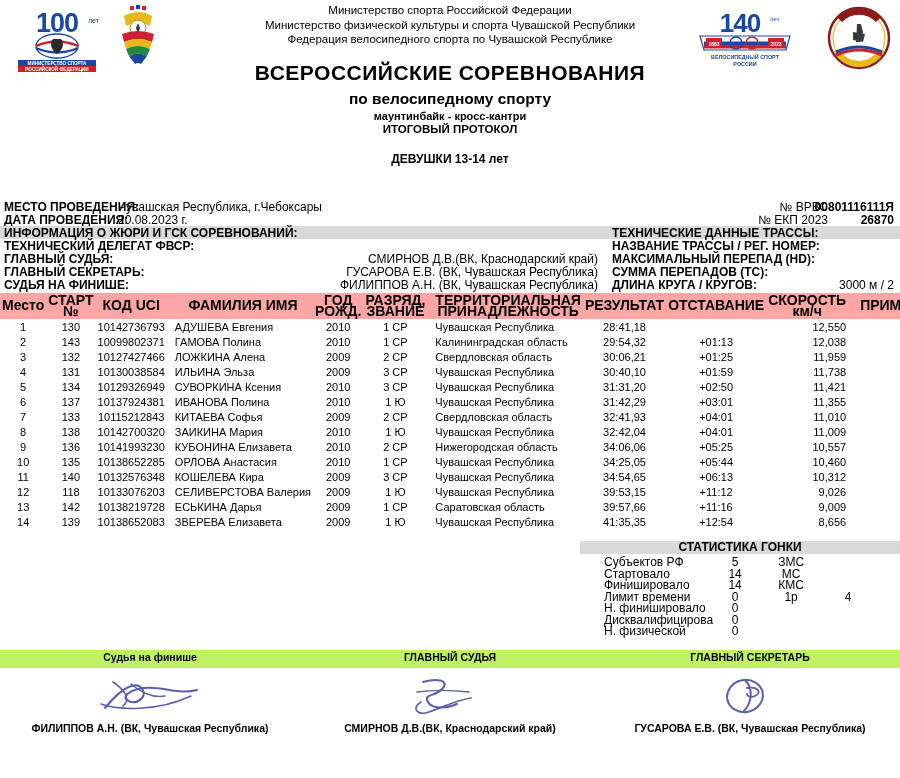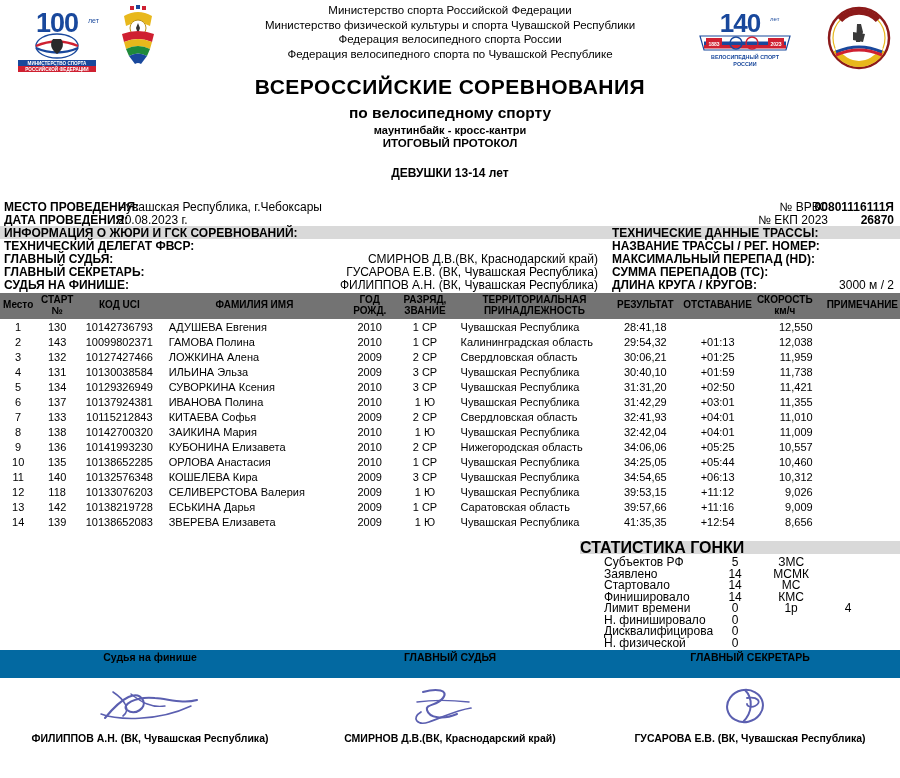--- a/index.html
+++ b/index.html
@@ -58,22 +58,22 @@
   .num-val   { position: absolute; right: 6px; white-space: nowrap; font-weight: bold; }
 
   
   table.results {
     width: 100%;
     border-collapse: collapse;
     font-size: 10.5px;
     margin-top: 2px;
   }
   table.results thead th {
-    background: #737373;
-    font-size: 10px;
+    background: #fca5a5;
+    font-size: 14px;
     font-weight: bold;
     padding: 2px 2px 3px 2px;
     vertical-align: middle;
     line-height: 10.5px;
   }
   table.results tbody td {
     padding: 0px 2px;
     height: 15px;
     font-size: 11px;
     white-space: nowrap;
@@ -91,36 +91,36 @@
   .c-note  { width: 1%;    text-align: center; }
 
   
   .stats-wrap { margin-top: 12px; position: relative; height: 105px; }
   .stats-band {
     position: absolute; left: 580px; right: 0; top: 0; height: 13px;
     background: #d9d9d9;
   }
   .stats-title {
     position: absolute; left: 580px; right: 0; top: 0; height: 13px;
-    text-align: left; font-size: 16px; font-weight: bold; line-height: 13px;
+    text-align: center; font-size: 12px; font-weight: bold; line-height: 13px;
   }
   .stats-table {
     position: absolute; left: 604px; top: 16px;
     font-size: 12px; border-collapse: collapse;
   }
   .stats-table td { padding: 0; height: 11.5px; line-height: 11.5px; white-space: nowrap; }
   .st-lbl { width: 108px; text-align: left; }
   .st-val { width: 44px;  text-align: center; }
   .st-rk  { width: 68px;  text-align: center; }
   .st-rv  { width: 46px;  text-align: center; }
 
   
   .sig-wrap { position: relative; margin-top: 4px; }
   .sig-band {
-    height: 28px; background: #0369a1;
+    height: 18px; background: #bef264;
     display: flex;
   }
   .sig-band div {
     flex: 1; text-align: center;
     font-size: 10.5px; font-weight: bold; line-height: 14px;
   }
   .sig-cols { display: flex; height: 74px; }
   .sig-col { flex: 1; text-align: center; position: relative; }
   .sig-img { height: 54px; display: flex; align-items: center; justify-content: center; }
   .sig-name { font-size: 10.5px; font-weight: bold; }
@@ -193,21 +193,20 @@
       </g>
       <path d="M14 44 Q37 34 60 44" fill="none" stroke="#ffffff" stroke-width="4"></path>
       <path d="M14 46 Q37 36 60 46" fill="none" stroke="#19489c" stroke-width="3"></path>
       <path d="M14 49 Q37 39 60 49" fill="none" stroke="#cf2031" stroke-width="3"></path>
     </svg>
   </div>
 
   <div class="org-lines">
     <div>Министерство спорта Российской Федерации</div>
     <div>Министерство физической культуры и спорта Чувашской Республики</div>
-    <div>Федерация велосипедного спорта России</div>
     <div>Федерация велосипедного спорта по Чувашской Республике</div>
   </div>
 
   <div class="title-block">
     <div class="title-main">ВСЕРОССИЙСКИЕ СОРЕВНОВАНИЯ</div>
     <div class="title-sub1">по велосипедному спорту</div>
     <div class="title-sub2">маунтинбайк - кросс-кантри</div>
     <div class="title-sub3">ИТОГОВЫЙ ПРОТОКОЛ</div>
     <div class="title-cat">ДЕВУШКИ 13-14 лет</div>
   </div>
@@ -482,26 +481,20 @@
   <div class="stats-title">СТАТИСТИКА ГОНКИ</div>
   <table class="stats-table">
     <tbody id="stats-body">
         <tr>
           <td class="st-lbl">Субъектов РФ</td>
           <td class="st-val">5</td>
           <td class="st-rk">ЗМС</td>
           <td class="st-rv"></td>
         </tr>
         <tr>
-          <td class="st-lbl">Заявлено</td>
-          <td class="st-val">14</td>
-          <td class="st-rk">МСМК</td>
-          <td class="st-rv"></td>
-        </tr>
-        <tr>
           <td class="st-lbl">Стартовало</td>
           <td class="st-val">14</td>
           <td class="st-rk">МС</td>
           <td class="st-rv"></td>
         </tr>
         <tr>
           <td class="st-lbl">Финишировало</td>
           <td class="st-val">14</td>
           <td class="st-rk">КМС</td>
           <td class="st-rv"></td>

